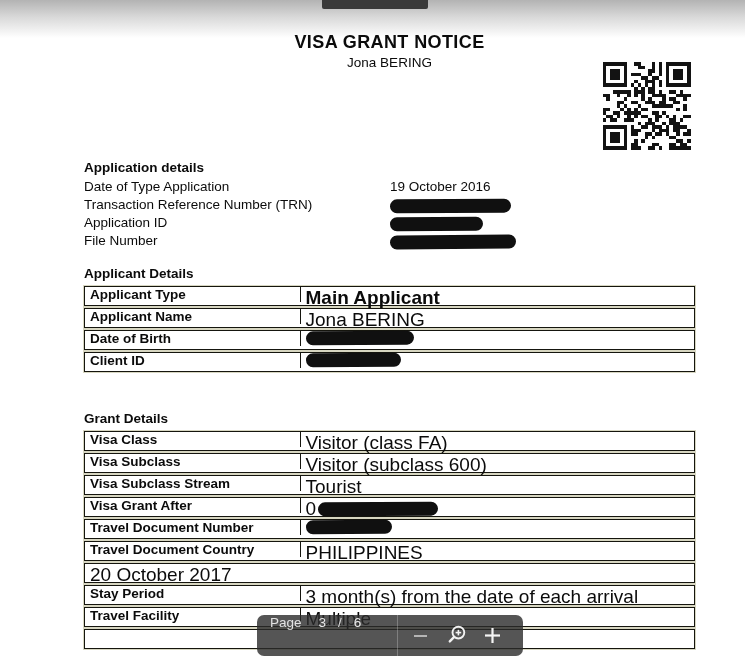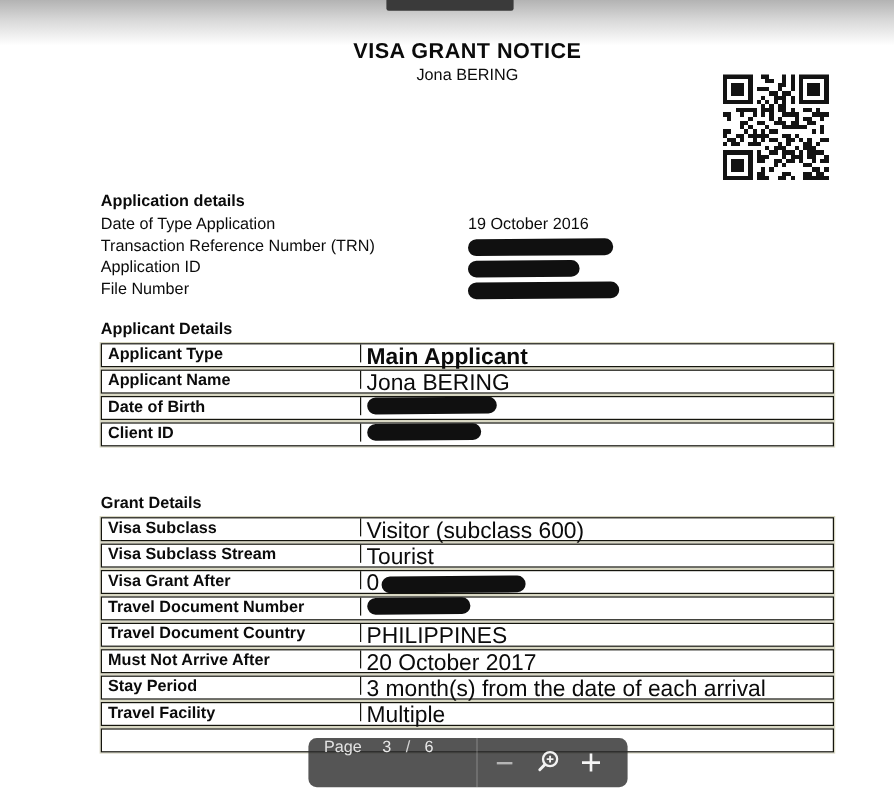--- a/index.html
+++ b/index.html
@@ -426,20 +426,24 @@
           <span class="redact" style="width: 95px;"></span>
         </div>
       </div>
     </div>
 </div>
 
 <div class="section" id="sec-grant">
   <div class="sec-heading">Grant Details</div>
   <div class="tbl" id="grant-table">
       <div class="t-row">
+        <div class="t-label">Visa Class</div>
+        <div class="t-value">Visitor (class FA)</div>
+      </div>
+      <div class="t-row">
         <div class="t-label">Visa Subclass</div>
         <div class="t-value">Visitor (subclass 600)</div>
       </div>
       <div class="t-row">
         <div class="t-label">Visa Subclass Stream</div>
         <div class="t-value">Tourist</div>
       </div>
       <div class="t-row">
         <div class="t-label">Visa Grant After</div>
         <div class="t-value">
@@ -451,21 +455,20 @@
         <div class="t-label">Travel Document Number</div>
         <div class="t-value">
           <span class="redact" style="width: 86px;"></span>
         </div>
       </div>
       <div class="t-row">
         <div class="t-label">Travel Document Country</div>
         <div class="t-value">PHILIPPINES</div>
       </div>
       <div class="t-row">
-        <div class="t-label">Must Not Arrive After</div>
         <div class="t-value">20 October 2017</div>
       </div>
       <div class="t-row">
         <div class="t-label">Stay Period</div>
         <div class="t-value">3 month(s) from the date of each arrival</div>
       </div>
       <div class="t-row">
         <div class="t-label">Travel Facility</div>
         <div class="t-value">Multiple</div>
       </div>

